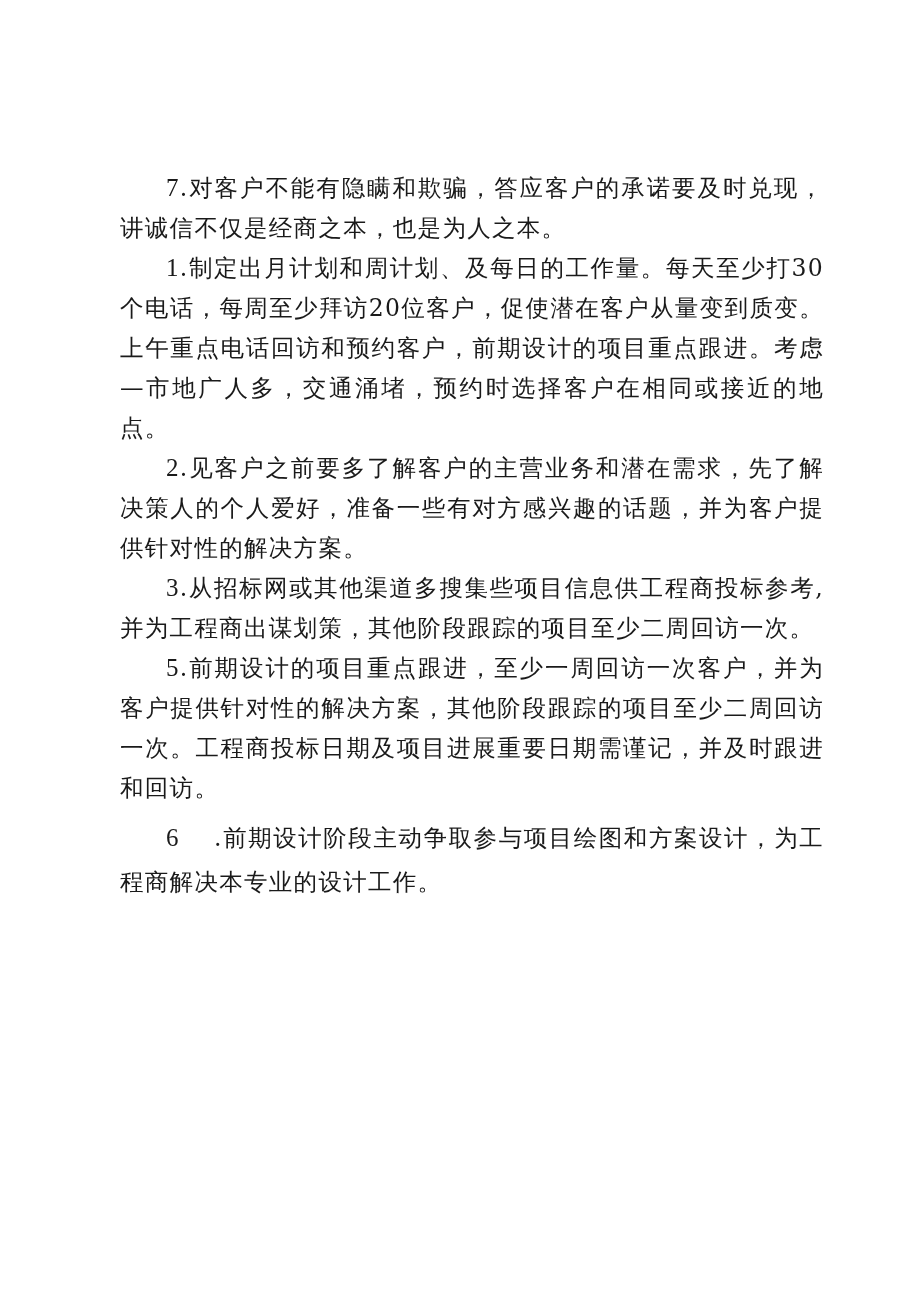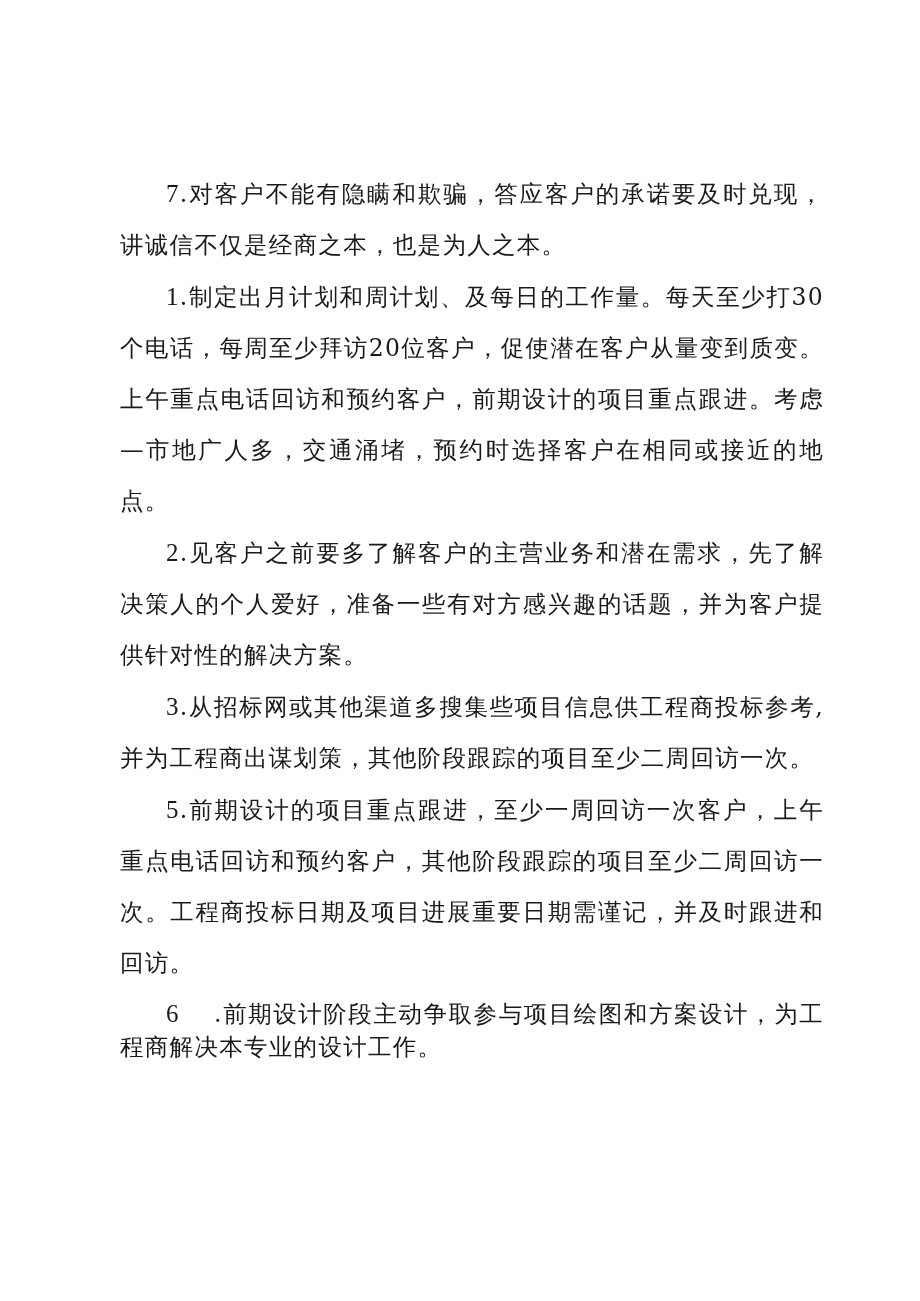--- a/index.html
+++ b/index.html
@@ -16,33 +16,33 @@
       color: #1a1a1a;
     }
     .page {
       position: absolute;
       left: 120px;
       top: 168px;
       width: 704px;
     }
     .para {
       font-size: 23.5px;
-      line-height: 51px;
+      line-height: 40px;
       text-align: justify;
       text-align-last: left;
       letter-spacing: 1.3px;
       margin: 0;
       white-space: normal;
       word-break: break-all;
     }
     .indent {
       text-indent: 46px;
     }
     .tight {
-      line-height: 33px;
+      line-height: 44px;
       margin-top: 8px;
     }
     .heading {
       text-indent: 46px;
     }
     .num {
       font-family: "Liberation Serif", serif;
       font-size: 25px;
     }
   </style>
@@ -54,18 +54,18 @@
   <p class="para indent"><span class="num">7</span><span>.对客户不能有隐瞒和欺骗，答应客户的承诺要及时兑现，讲诚信不仅是经商之本，也是为人之本。</span></p>
 
 
   <p class="para indent"><span class="num">1</span><span>.制定出月计划和周计划、及每日的工作量。每天至少打30个电话，每周至少拜访20位客户，促使潜在客户从量变到质变。上午重点电话回访和预约客户，前期设计的项目重点跟进。考虑—市地广人多，交通涌堵，预约时选择客户在相同或接近的地点。</span></p>
 
   <p class="para indent"><span class="num">2</span><span>.见客户之前要多了解客户的主营业务和潜在需求，先了解决策人的个人爱好，准备一些有对方感兴趣的话题，并为客户提供针对性的解决方案。</span></p>
 
   <p class="para indent"><span class="num">3</span><span>.从招标网或其他渠道多搜集些项目信息供工程商投标参考,并为工程商出谋划策，其他阶段跟踪的项目至少二周回访一次。</span></p>
 
 
-  <p class="para indent"><span class="num">5</span><span>.前期设计的项目重点跟进，至少一周回访一次客户，上午重点电话回访和预约客户，其他阶段跟踪的项目至少二周回访一次。工程商投标日期及项目进展重要日期需谨记，并及时跟进和回访。</span></p>
+  <p class="para indent"><span class="num">5</span><span>.前期设计的项目重点跟进，至少一周回访一次客户，并为客户提供针对性的解决方案，其他阶段跟踪的项目至少二周回访一次。工程商投标日期及项目进展重要日期需谨记，并及时跟进和回访。</span></p>
 
   <p class="para indent tight"><span class="num">6</span><span>　 .前期设计阶段主动争取参与项目绘图和方案设计，为工程商解决本专业的设计工作。</span></p>
 
 
 </div>
 
 </body></html>

